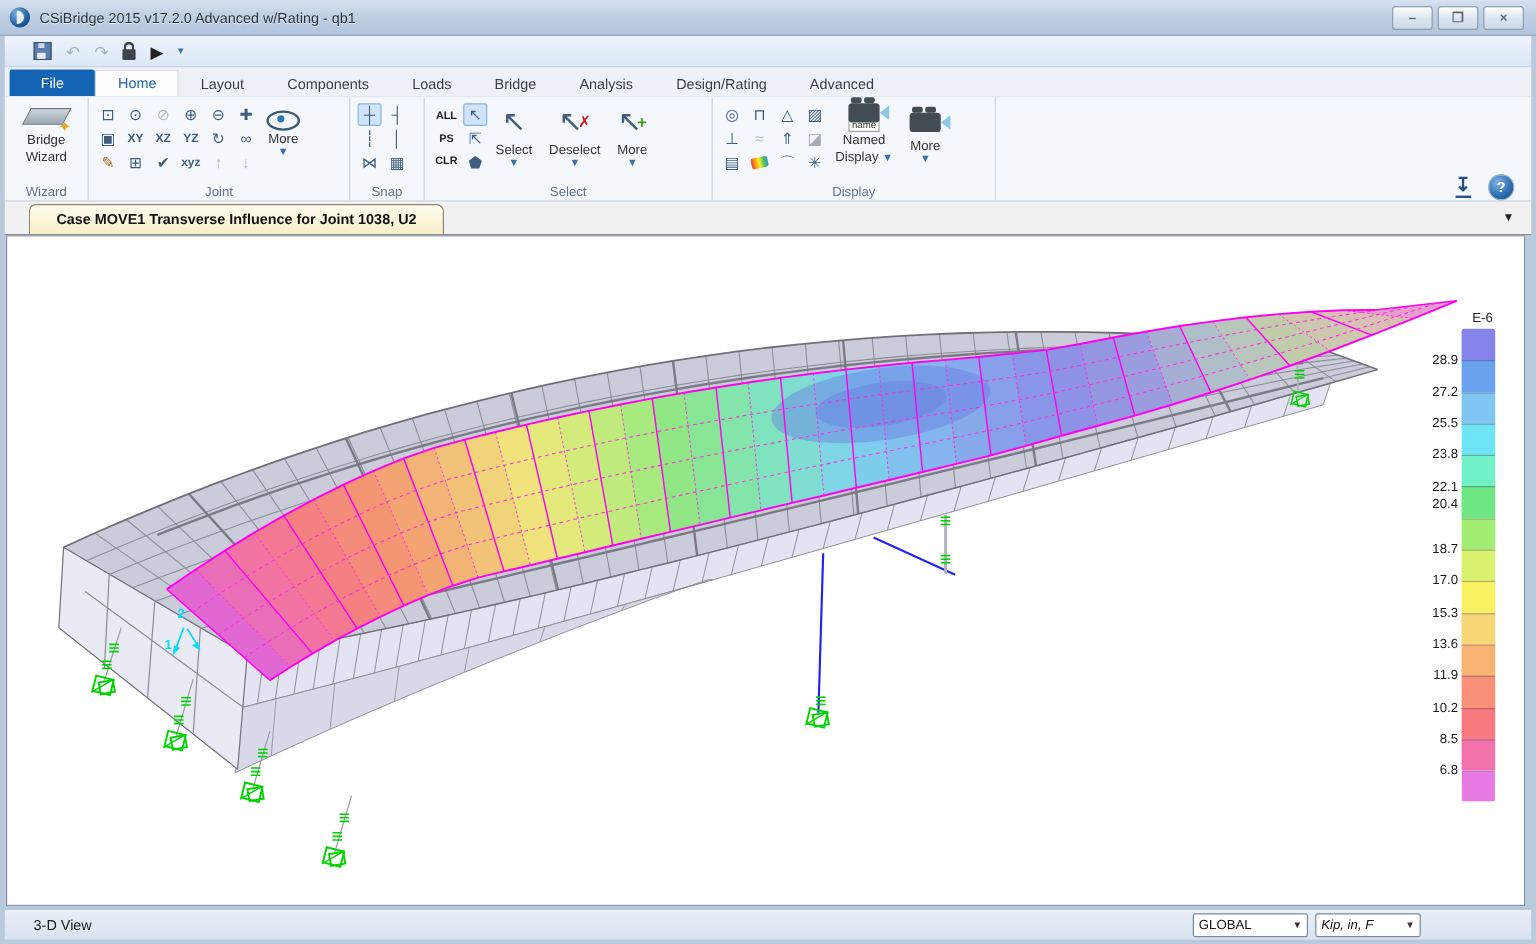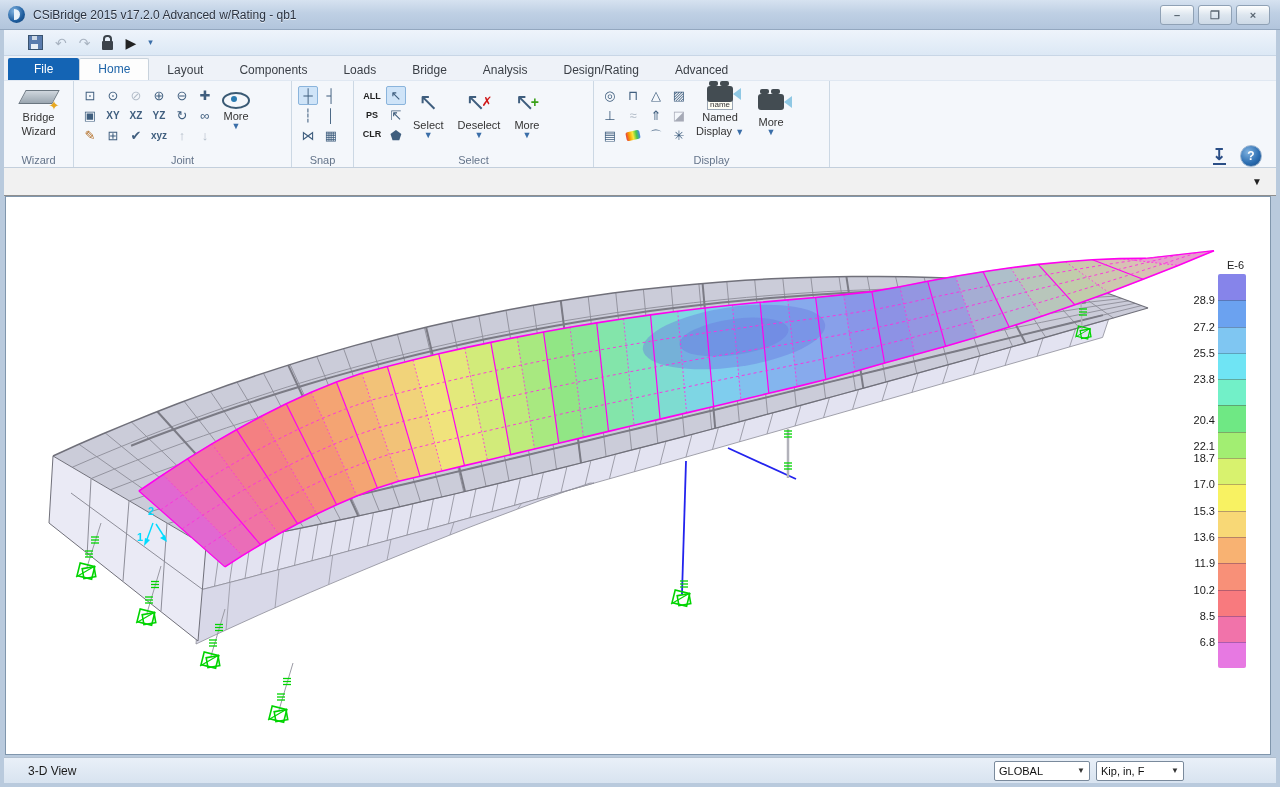--- a/index.html
+++ b/index.html
@@ -98,21 +98,21 @@
   .leglabels{position:absolute;right:28px;top:16px;width:44px;}
   .leglab{position:absolute;right:3px;font-size:11px;color:#1a1a1a;transform:translateY(-6px);}
   
   .statusbar{position:absolute;left:4px;top:757px;width:1272px;height:26px;background:linear-gradient(#e9f0f8,#d8e3f0);
     border-top:1px solid #b2c0d0;display:flex;align-items:center;box-sizing:border-box;}
   .statustext{font-size:12px;color:#1a1a1a;margin-left:24px;}
   .combo{height:20px;background:#fff;border:1px solid #7a8a9c;border-radius:2px;display:flex;align-items:center;
     justify-content:space-between;font-size:11px;color:#111;padding:0 4px;box-sizing:border-box;}
   .combo .arr{font-size:8px;color:#333;margin-left:6px;}
   .comboGlobal{position:absolute;right:186px;width:96px;}
-  .comboUnits{position:absolute;right:92px;width:88px;}
+  .comboUnits{position:absolute;right:92px;width:88px;font-style:italic;}
 </style>
 </head>
 <body class="noselect">
 
 <div class="titlebar">
   <span class="applogo"></span>
   <span class="apptitle">CSiBridge 2015 v17.2.0 Advanced w/Rating  - qb1</span>
   <div class="winbtns" id="winbtns">
       <span class="winbtn">–</span>
       <span class="winbtn">❐</span>
@@ -257,20 +257,21 @@
 
   <div class="rgroup" style="border-right:none;flex:1;position:relative;">
     <div class="rightctl" style="top:64px;">
       <span class="collapseic" style="border-bottom:2px solid #2a4e86;">↧</span>
       <span class="helpbtn">?</span>
     </div>
   </div>
 </div>
 
 <div class="docstrip">
+  <div class="doctab">Case MOVE1 Transverse Influence for Joint 1038,  U2</div>
   <span class="docdrop">▼</span>
 </div>
 
 <div class="viewport">
   <svg id="scene" width="1266" height="559" viewBox="5 196 1266 559">
       <polygon points="52.0,455.0 76.7,443.8 101.5,433.0 126.4,422.6 151.4,412.5 176.4,402.7 201.4,393.4 226.6,384.3 251.8,375.7 277.1,367.4 302.4,359.4 327.9,351.9 353.3,344.6 378.9,337.8 404.5,331.3 430.2,325.1 456.0,319.3 481.8,313.9 507.7,308.8 533.7,304.1 559.8,299.8 585.9,295.8 612.0,292.1 638.3,288.8 664.6,285.9 691.0,283.4 717.4,281.2 744.0,279.3 770.5,277.8 797.2,276.7 823.9,275.9 850.7,275.5 877.6,275.5 904.5,275.8 931.5,276.5 958.6,277.5 985.8,278.9 1013.0,280.6 1040.2,282.7 1067.6,285.2 1095.0,288.0 1147.0,307.0 1114.1,316.5 1081.7,325.7 1049.7,334.8 1018.2,343.8 987.3,352.5 956.7,361.1 926.7,369.4 897.2,377.6 868.1,385.7 839.5,393.5 811.4,401.2 783.8,408.6 756.6,415.9 729.9,423.1 703.8,430.0 678.0,436.8 652.8,443.3 628.1,449.7 603.8,456.0 580.0,462.0 556.7,467.9 533.9,473.5 511.5,479.0 489.6,484.4 468.3,489.5 447.3,494.5 426.9,499.2 407.0,503.8 387.5,508.3 368.5,512.5 350.0,516.6 332.0,520.4 314.4,524.1 297.3,527.7 280.8,531.0 264.6,534.2 249.0,537.1 233.9,539.9 219.2,542.6 205.0,545.0" fill="#cbccd9" stroke="none"></polygon>
       <polygon points="205.0,545.0 219.5,542.5 234.5,539.8 250.0,537.0 266.0,533.9 282.5,530.7 299.5,527.2 317.0,523.6 335.0,519.8 353.5,515.8 372.5,511.6 392.0,507.3 412.0,502.7 432.5,497.9 453.5,493.0 475.0,487.9 497.0,482.6 519.5,477.1 542.5,471.4 566.0,465.5 590.0,459.5 614.5,453.2 639.5,446.8 665.0,440.2 691.0,433.4 717.5,426.4 744.5,419.2 772.0,411.8 800.0,404.3 828.5,396.5 857.5,388.6 887.0,380.4 917.0,372.1 947.5,363.6 978.5,355.0 1010.0,346.1 1042.0,337.0 1074.6,327.8 1107.6,318.3 1101.6,336.4 1068.6,345.9 1036.0,355.3 1004.0,364.5 972.5,373.6 941.5,382.6 911.0,391.4 881.0,400.0 851.5,408.5 822.5,416.8 794.0,425.0 766.0,433.0 738.5,440.8 711.5,448.5 685.0,456.1 659.0,463.5 633.5,470.7 608.5,477.8 584.0,484.7 560.0,491.4 536.5,498.0 513.5,504.4 491.0,510.7 469.0,516.8 447.5,522.7 426.5,528.5 406.0,534.2 386.0,539.6 366.5,544.9 347.5,550.1 329.0,555.0 311.0,559.8 293.5,564.5 276.5,569.0 260.0,573.3 244.0,577.5 228.5,581.5 213.5,585.3 199.0,589.0" fill="#e3e3f1" stroke="#8d8d98" stroke-width="0.8"></polygon>
       <line x1="219.49389584487534" y1="542.5066969529086" x2="213.49389584487534" y2="585.3242841095948" stroke="#8d8d98" stroke-width="0.8"></line>
       <line x1="234.48821495844874" y1="539.8257351800554" x2="228.48821495844874" y2="581.4854319544697" stroke="#8d8d98" stroke-width="0.8"></line>
       <line x1="249.98295734072022" y1="536.9571146814403" x2="243.98295734072022" y2="577.4835740849664" stroke="#8d8d98" stroke-width="0.8"></line>
@@ -564,21 +565,21 @@
           <div class="legseg" style="background: rgb(248, 144, 120);"></div>
           <div class="legseg" style="background: rgb(248, 122, 126);"></div>
           <div class="legseg" style="background: rgb(241, 115, 170);"></div>
           <div class="legseg" style="background: rgb(231, 121, 226);"></div>
         </div>
         <div class="leglabels" style="top: 0px;">
           <div class="leglab" style="top: 26.3px;">28.9</div>
           <div class="leglab" style="top: 52.6px;">27.2</div>
           <div class="leglab" style="top: 78.9px;">25.5</div>
           <div class="leglab" style="top: 105.2px;">23.8</div>
-          <div class="leglab" style="top: 131.5px; margin-top: 40px;">22.1</div>
+          <div class="leglab" style="top: 131.5px;">22.1</div>
           <div class="leglab" style="top: 146px;">20.4</div>
           <div class="leglab" style="top: 184.1px;">18.7</div>
           <div class="leglab" style="top: 210.4px;">17.0</div>
           <div class="leglab" style="top: 236.7px;">15.3</div>
           <div class="leglab" style="top: 263px;">13.6</div>
           <div class="leglab" style="top: 289.3px;">11.9</div>
           <div class="leglab" style="top: 315.6px;">10.2</div>
           <div class="leglab" style="top: 341.9px;">8.5</div>
           <div class="leglab" style="top: 368.2px;">6.8</div>
         </div>

